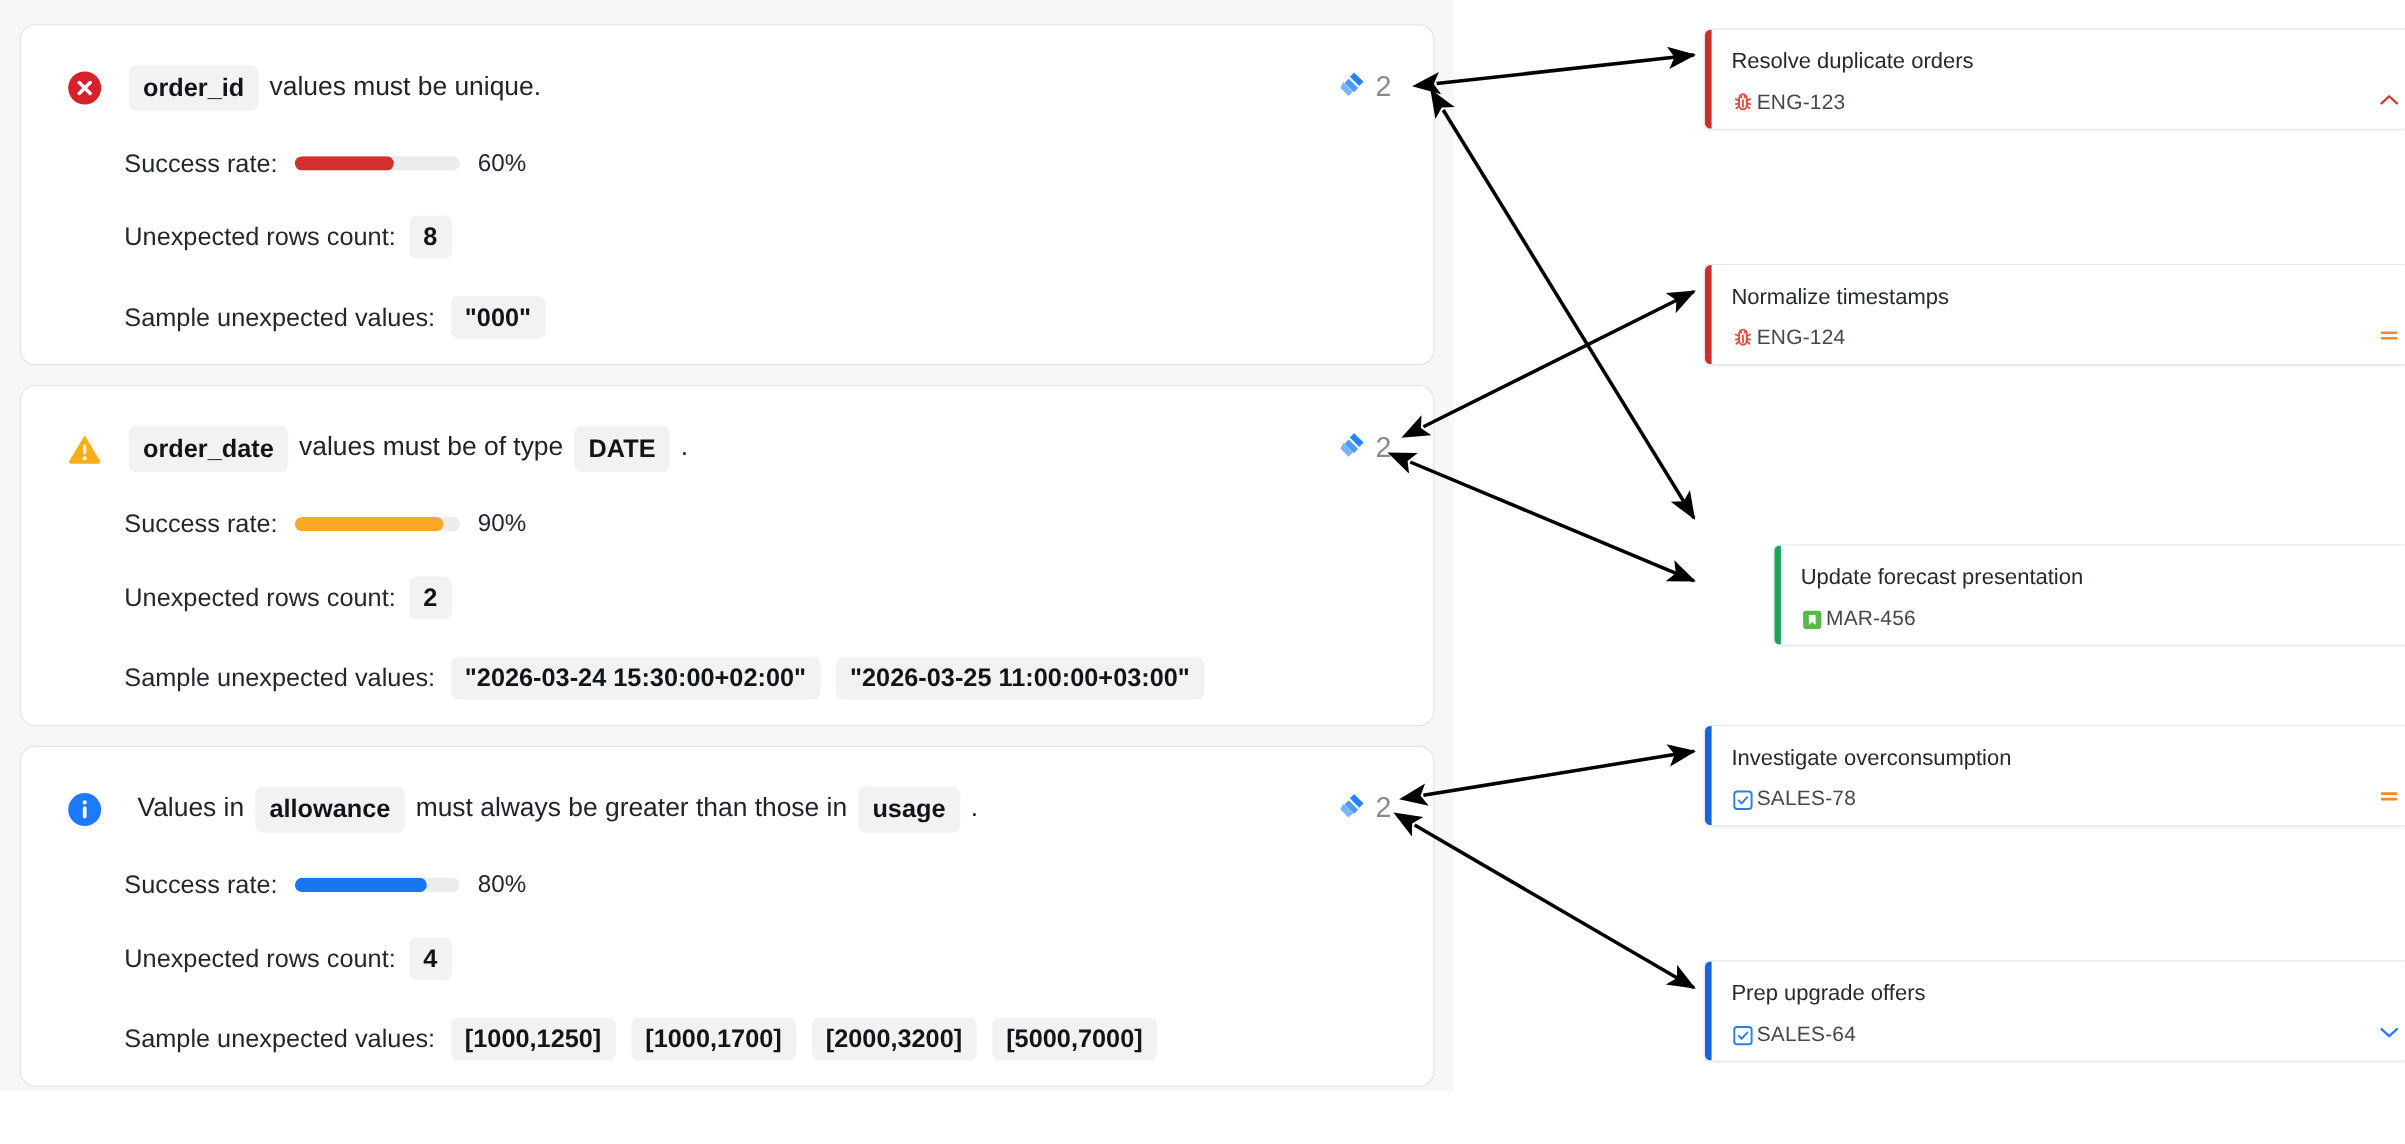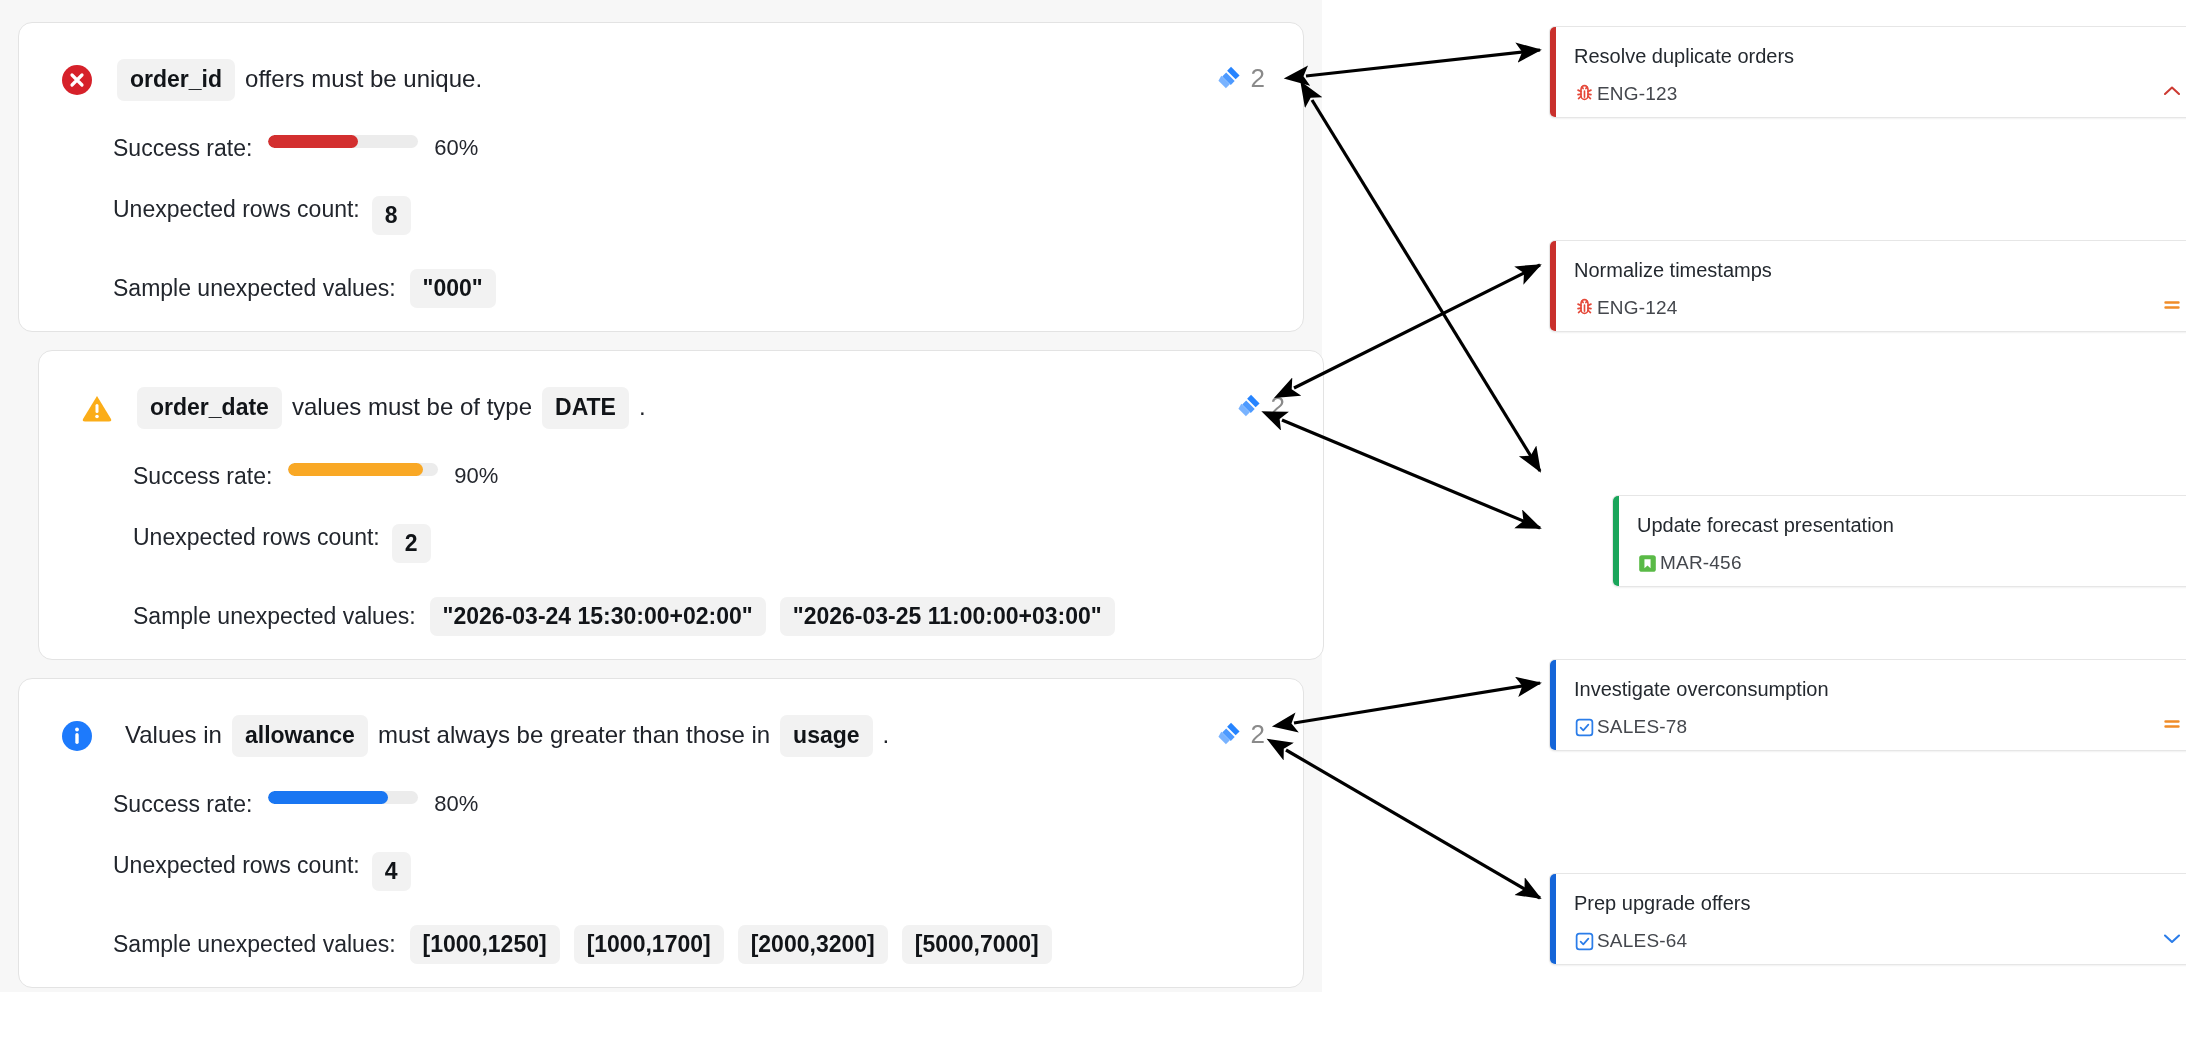--- a/index.html
+++ b/index.html
@@ -29,21 +29,21 @@
   .expectation-card {
     position: absolute;
     left: 18px;
     width: 1286px;
     background: #ffffff;
     border: 1px solid #e3e3e3;
     border-radius: 14px;
     box-sizing: border-box;
   }
   #card-1 { top: 22px;  height: 310px; }
-  #card-2 { top: 350px; height: 310px; margin-left: 20px; }
+  #card-2 { top: 350px; height: 310px; }
   #card-3 { top: 678px; height: 310px; }
 
   .card-header {
     display: flex;
     align-items: center;
     padding: 36px 0 0 42px;
     gap: 24px;
   }
 
   .status-icon {
@@ -71,20 +71,21 @@
     border-radius: 7px;
     padding: 7px 13px;
     font-weight: bold;
     color: #111418;
     font-size: 23px;
     white-space: nowrap;
   }
 
   .metric-row {
     display: flex;
+    align-items: center;
     padding-left: 94px;
     margin-top: 34px;
     font-size: 23px;
     color: #22262d;
   }
   .metric-label { white-space: nowrap; }
 
   .bar-track {
     width: 150px;
     height: 13px;
@@ -197,21 +198,21 @@
     <div class="expectation-card" id="card-1">
       <div class="card-header">
         <span class="status-icon">
           <svg width="32" height="32" viewBox="0 0 32 32">
             <circle cx="16" cy="16" r="15" fill="#d6212a"></circle>
             <path d="M11 11 L21 21 M21 11 L11 21" stroke="#ffffff" stroke-width="3.2" stroke-linecap="round"></path>
           </svg>
         </span>
         <span class="header-text">
           <span class="chip-code">order_id</span>
-          <span class="plain">offers must be unique.</span>
+          <span class="plain">values must be unique.</span>
         </span>
       </div>
 
       <div class="metric-row">
         <span class="metric-label">Success rate:</span>
         <span class="bar-track">
           <span class="bar-fill" id="bar-1" style="width: 60%; background: rgb(211, 47, 47);"></span>
         </span>
         <span class="bar-pct">60%</span>
       </div>

